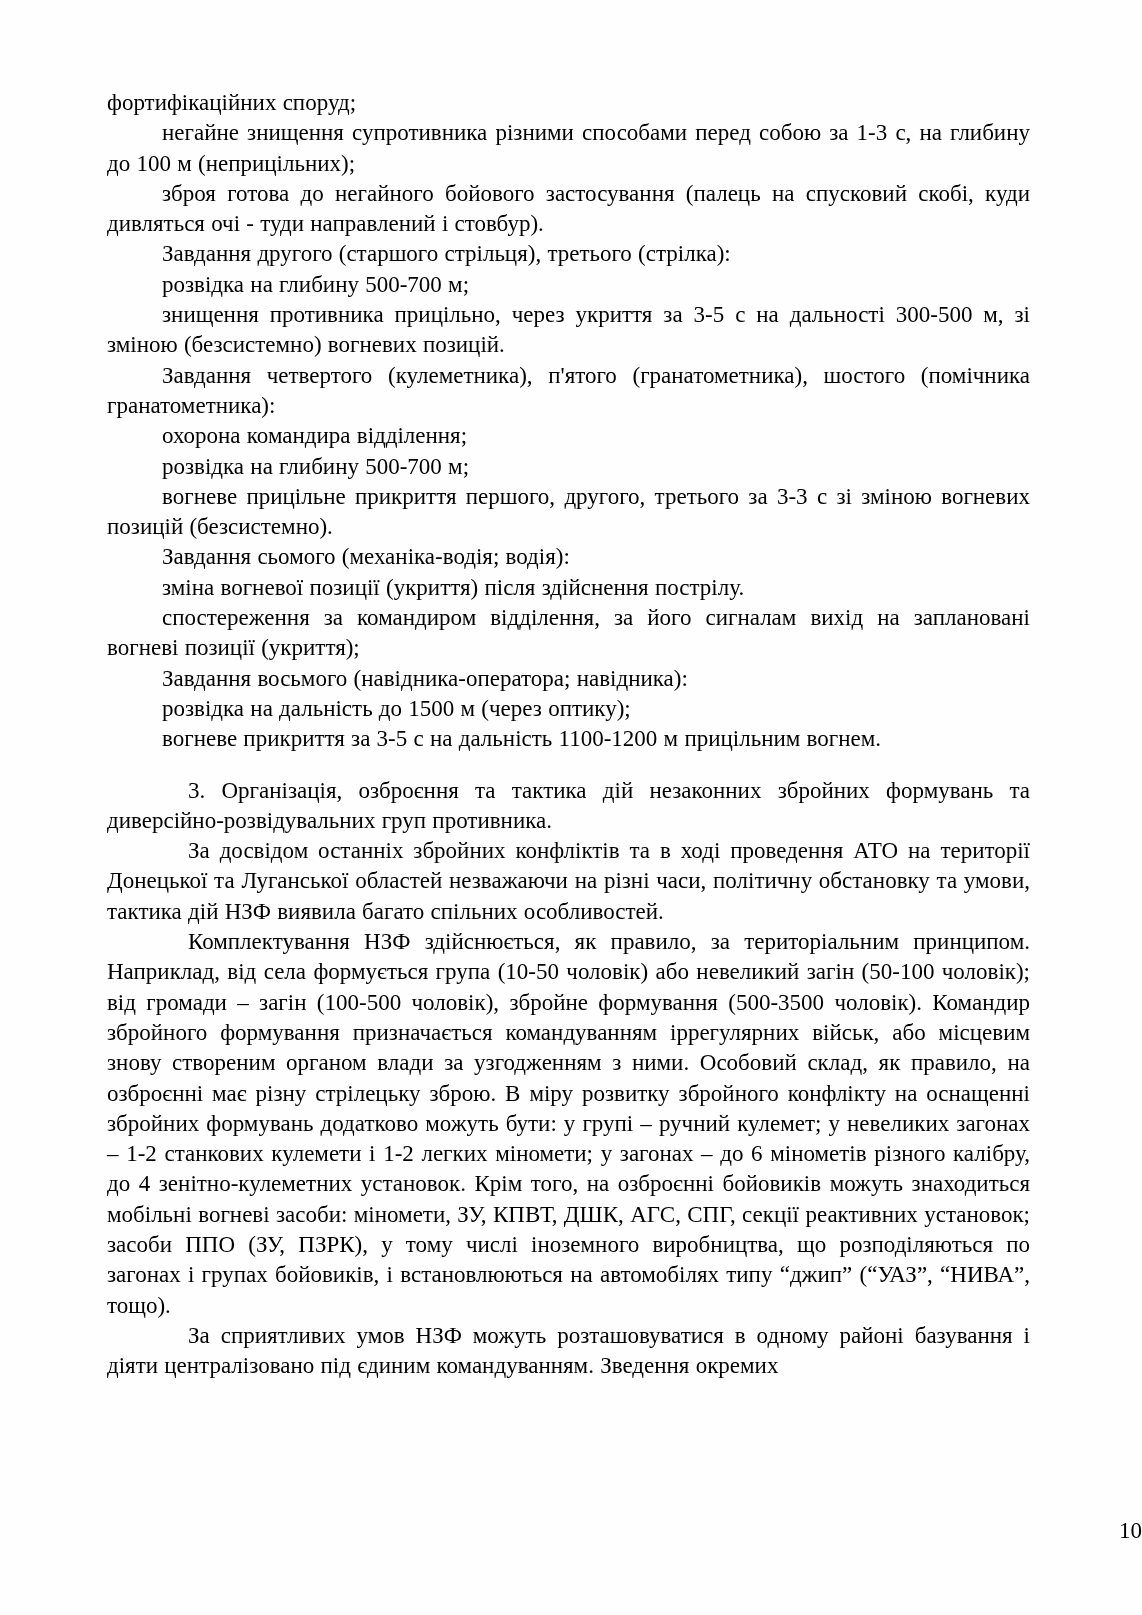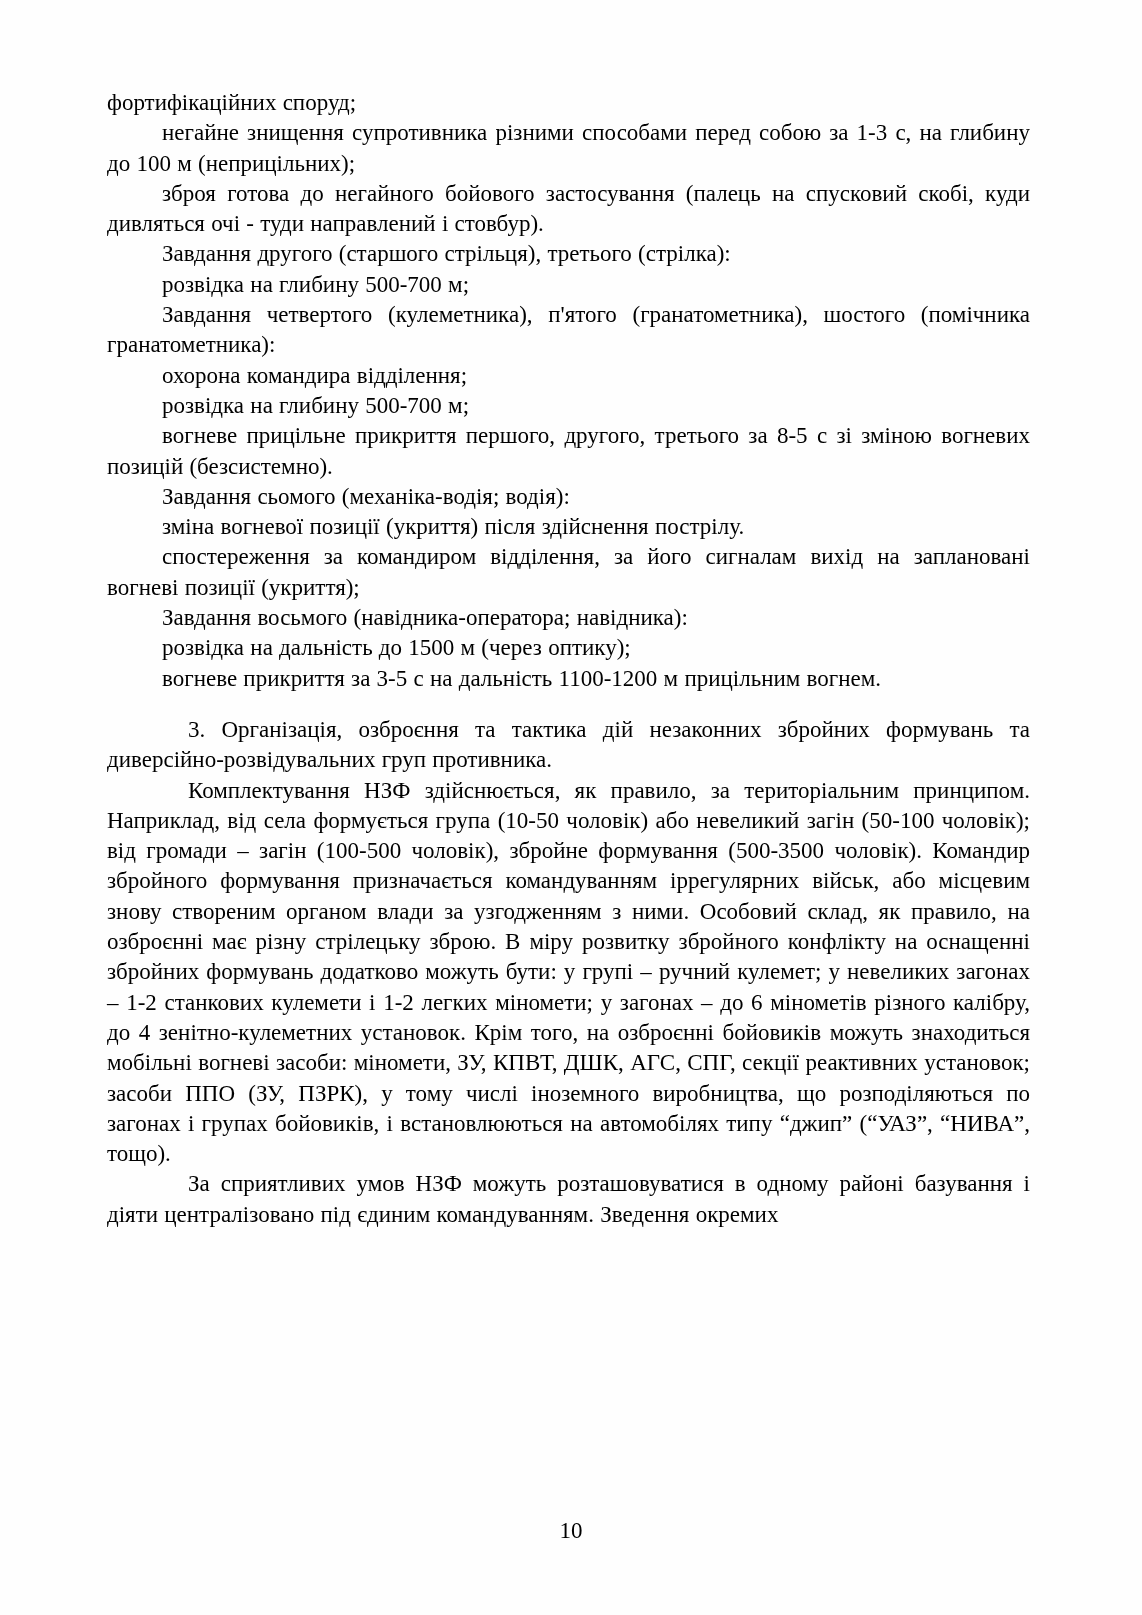--- a/index.html
+++ b/index.html
@@ -37,44 +37,46 @@
   .para.task-heading  { }
   .para.section-heading {
     font-weight: normal;
     margin-top: 21px;
   }
   .footer {
     position: absolute;
     left: 0;
     top: 1516px;
     width: 100%;
-    text-align: center;
+    text-align: right;
     font-family: "Liberation Serif", "DejaVu Serif", serif;
     font-size: 23px;
     color: #000000;
   }
 </style>
 </head>
 <body>
 
 <div class="page">
   <div class="content">
       <p class="para plain indent-none">фортифікаційних споруд;</p>
       <p class="para plain indent-normal">негайне знищення супротивника різними способами перед собою за  1-3 с, на глибину до 100 м (неприцільних);</p>
       <p class="para plain indent-normal">зброя готова до негайного бойового застосування (палець на спусковий скобі, куди дивляться очі - туди направлений і стовбур).</p>
       <p class="para task-heading indent-normal">Завдання другого (старшого стрільця), третього (стрілка):</p>
       <p class="para plain indent-normal">розвідка на глибину 500-700 м;</p>
+      <p class="para plain indent-normal">знищення противника прицільно, через укриття за 3-5 с на дальності 300-500 м, зі зміною (безсистемно) вогневих позицій.</p>
       <p class="para task-heading indent-normal">Завдання четвертого (кулеметника), п'ятого (гранатометника), шостого (помічника гранатометника):</p>
       <p class="para plain indent-normal">охорона командира відділення;</p>
       <p class="para plain indent-normal">розвідка на глибину 500-700 м;</p>
-      <p class="para plain indent-normal">вогневе прицільне прикриття першого, другого, третього за 8-5 с зі зміною вогневих позицій (безсистемно).</p>
+      <p class="para plain indent-normal">вогневе прицільне прикриття першого, другого, третього за 3-3 с зі зміною вогневих позицій (безсистемно).</p>
       <p class="para task-heading indent-normal">Завдання сьомого (механіка-водія; водія):</p>
       <p class="para plain indent-normal">зміна вогневої позиції (укриття) після здійснення пострілу.</p>
       <p class="para plain indent-normal">спостереження за командиром відділення, за його сигналам вихід на заплановані вогневі позиції (укриття);</p>
       <p class="para task-heading indent-normal">Завдання восьмого (навідника-оператора; навідника):</p>
       <p class="para plain indent-normal">розвідка на дальність до 1500 м (через оптику);</p>
       <p class="para plain indent-normal">вогневе прикриття за 3-5 с на дальність 1100-1200 м прицільним вогнем.</p>
       <p class="para section-heading indent-large">3. Організація, озброєння та тактика дій незаконних збройних формувань та диверсійно-розвідувальних груп противника.</p>
+      <p class="para plain indent-large">За досвідом останніх збройних конфліктів та в ході проведення АТО на території Донецької та Луганської областей незважаючи на різні часи, політичну обстановку та умови, тактика дій НЗФ виявила багато спільних особливостей.</p>
       <p class="para plain indent-large">Комплектування НЗФ здійснюється, як правило, за територіальним принципом. Наприклад, від села формується група (10-50 чоловік) або невеликий загін (50-100 чоловік); від громади – загін (100-500 чоловік), збройне формування (500-3500 чоловік). Командир збройного формування призначається командуванням іррегулярних військ, або місцевим знову створеним органом влади за узгодженням з ними. Особовий склад, як правило, на озброєнні має різну стрілецьку зброю. В міру розвитку збройного конфлікту на оснащенні збройних формувань додатково можуть бути: у групі – ручний кулемет; у невеликих загонах – 1-2 станкових кулемети і 1-2 легких міномети; у загонах – до 6 мінометів різного калібру, до 4 зенітно-кулеметних установок.  Крім того, на озброєнні бойовиків можуть знаходиться мобільні вогневі засоби: міномети, ЗУ, КПВТ, ДШК, АГС, СПГ, секції реактивних установок; засоби ППО (ЗУ, ПЗРК), у тому числі іноземного виробництва, що розподіляються по загонах і групах бойовиків, і  встановлюються  на автомобілях типу  “джип” (“УАЗ”, “НИВА”, тощо).</p>
       <p class="para plain indent-large">За сприятливих умов НЗФ можуть розташовуватися в одному районі базування і діяти централізовано під єдиним командуванням. Зведення окремих</p>
     </div>
   <div class="footer">10</div>
 </div>
 
 </body></html>

